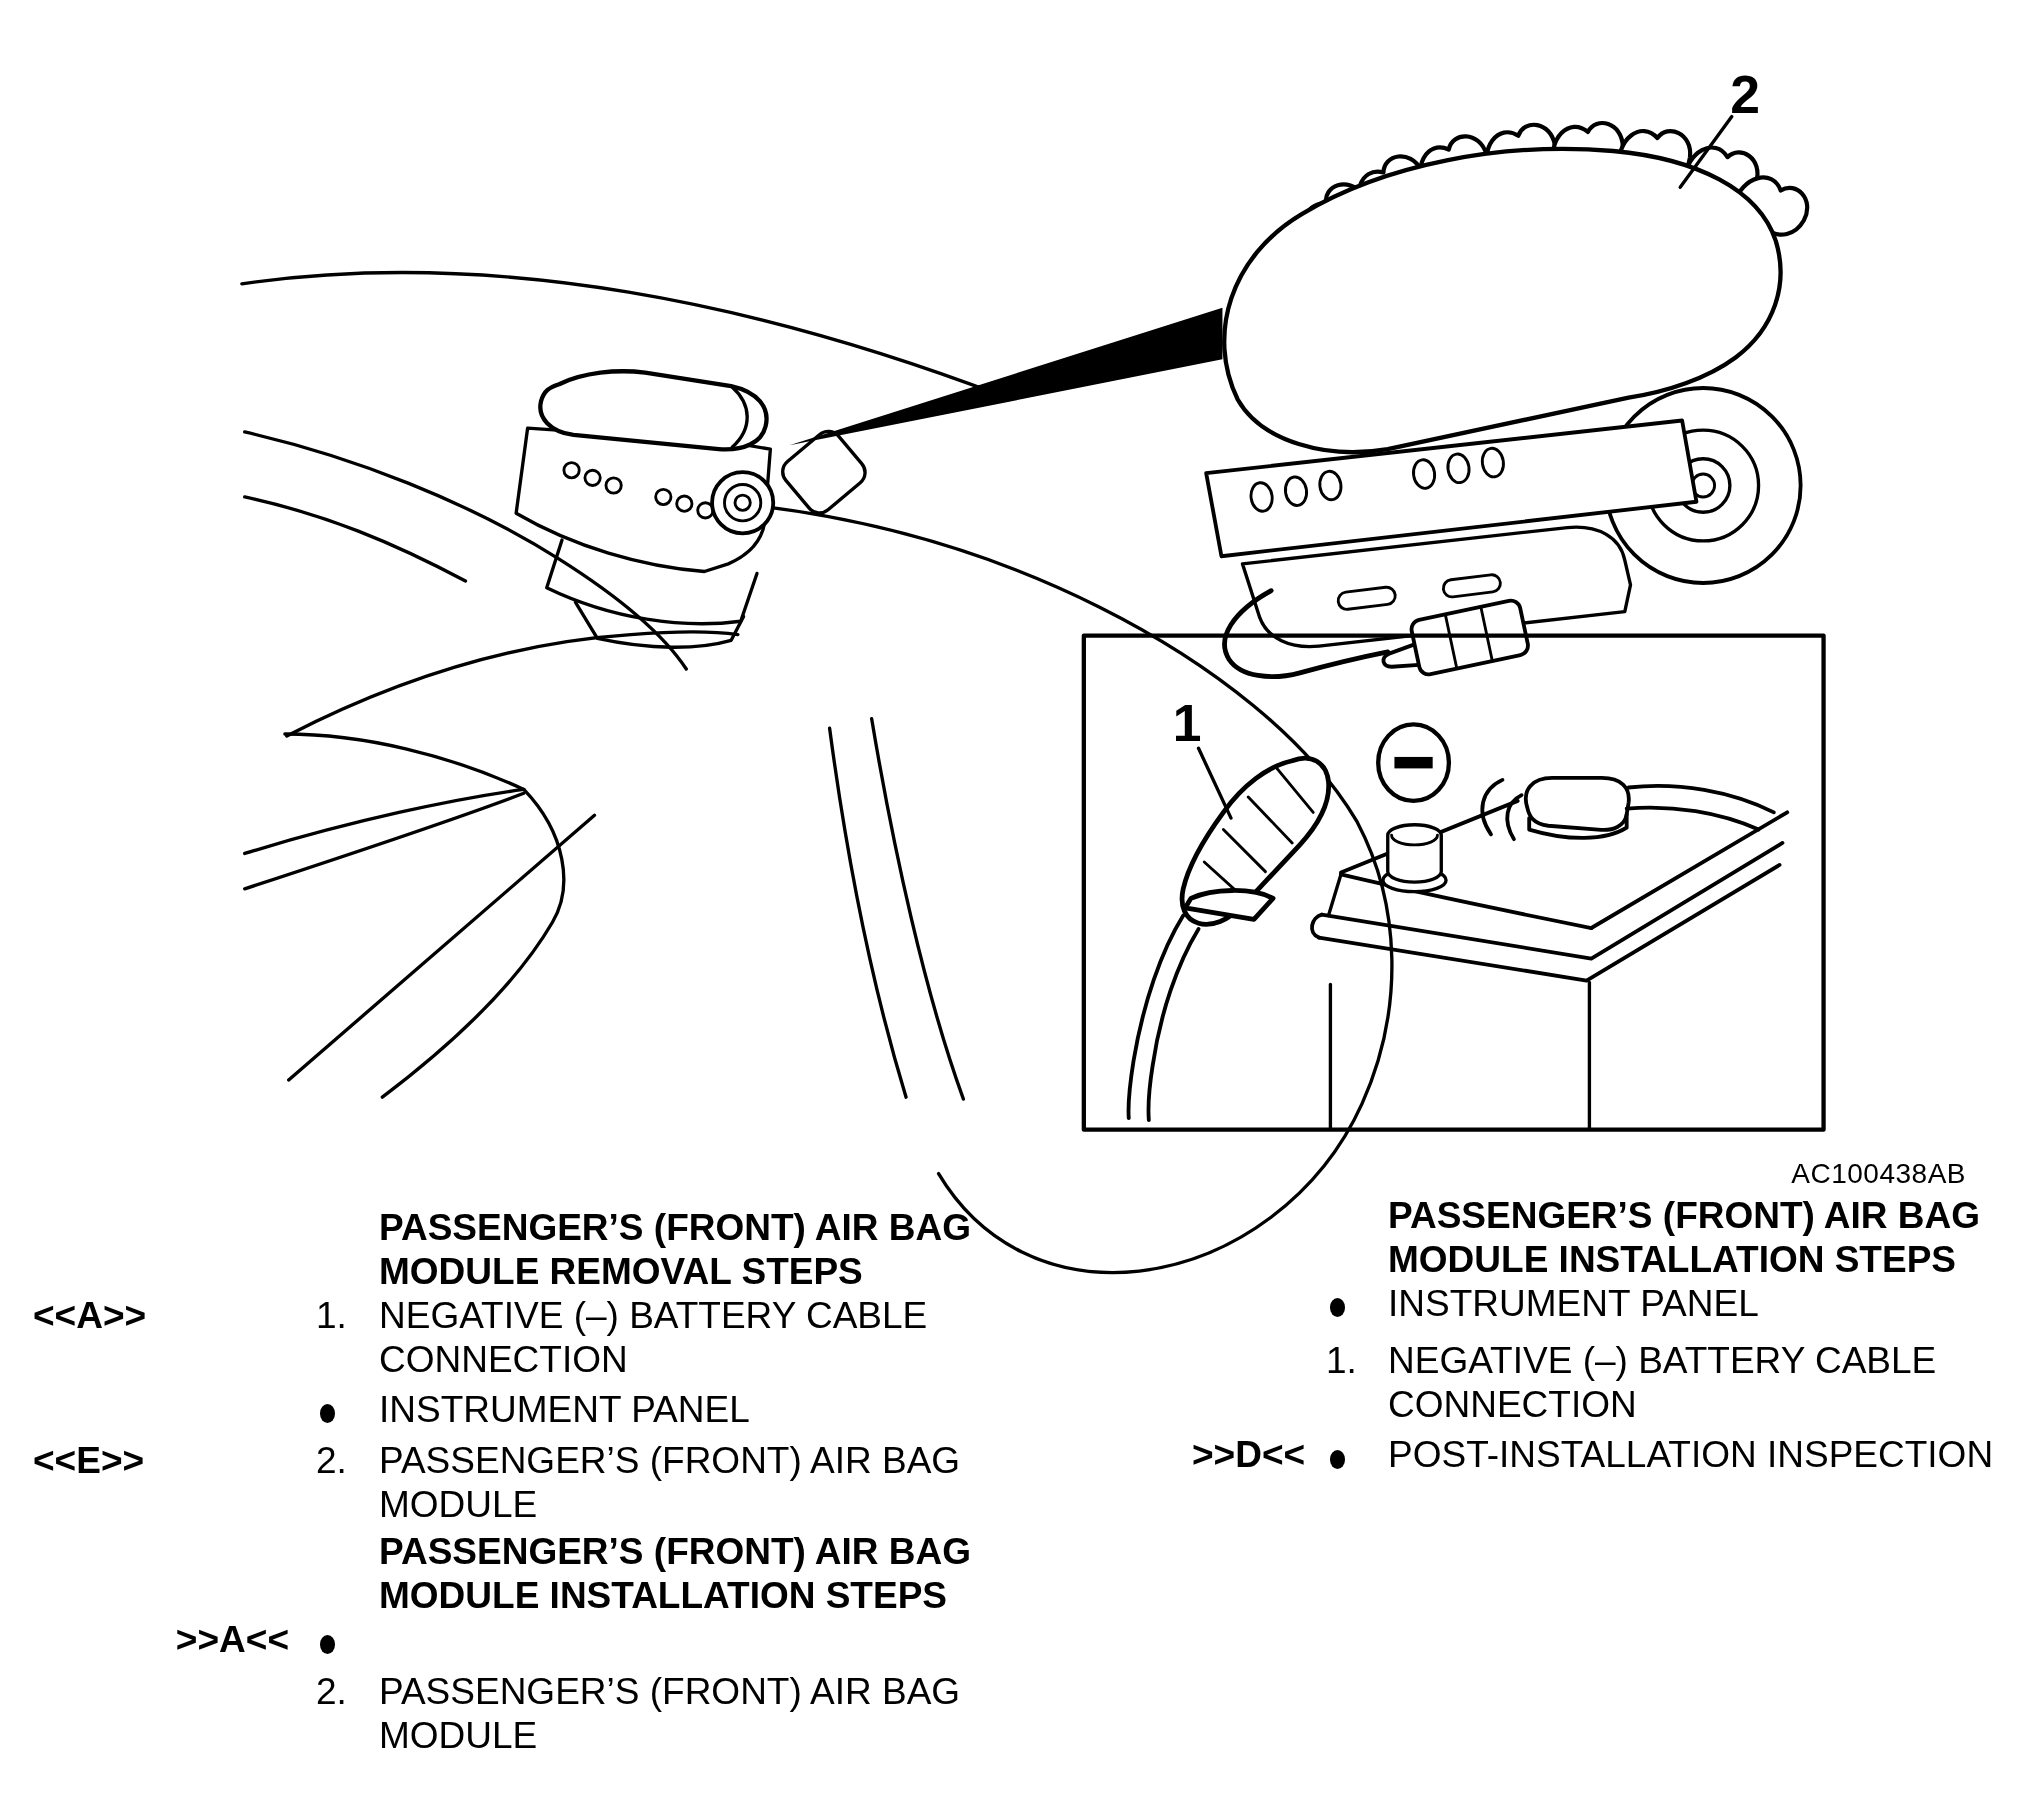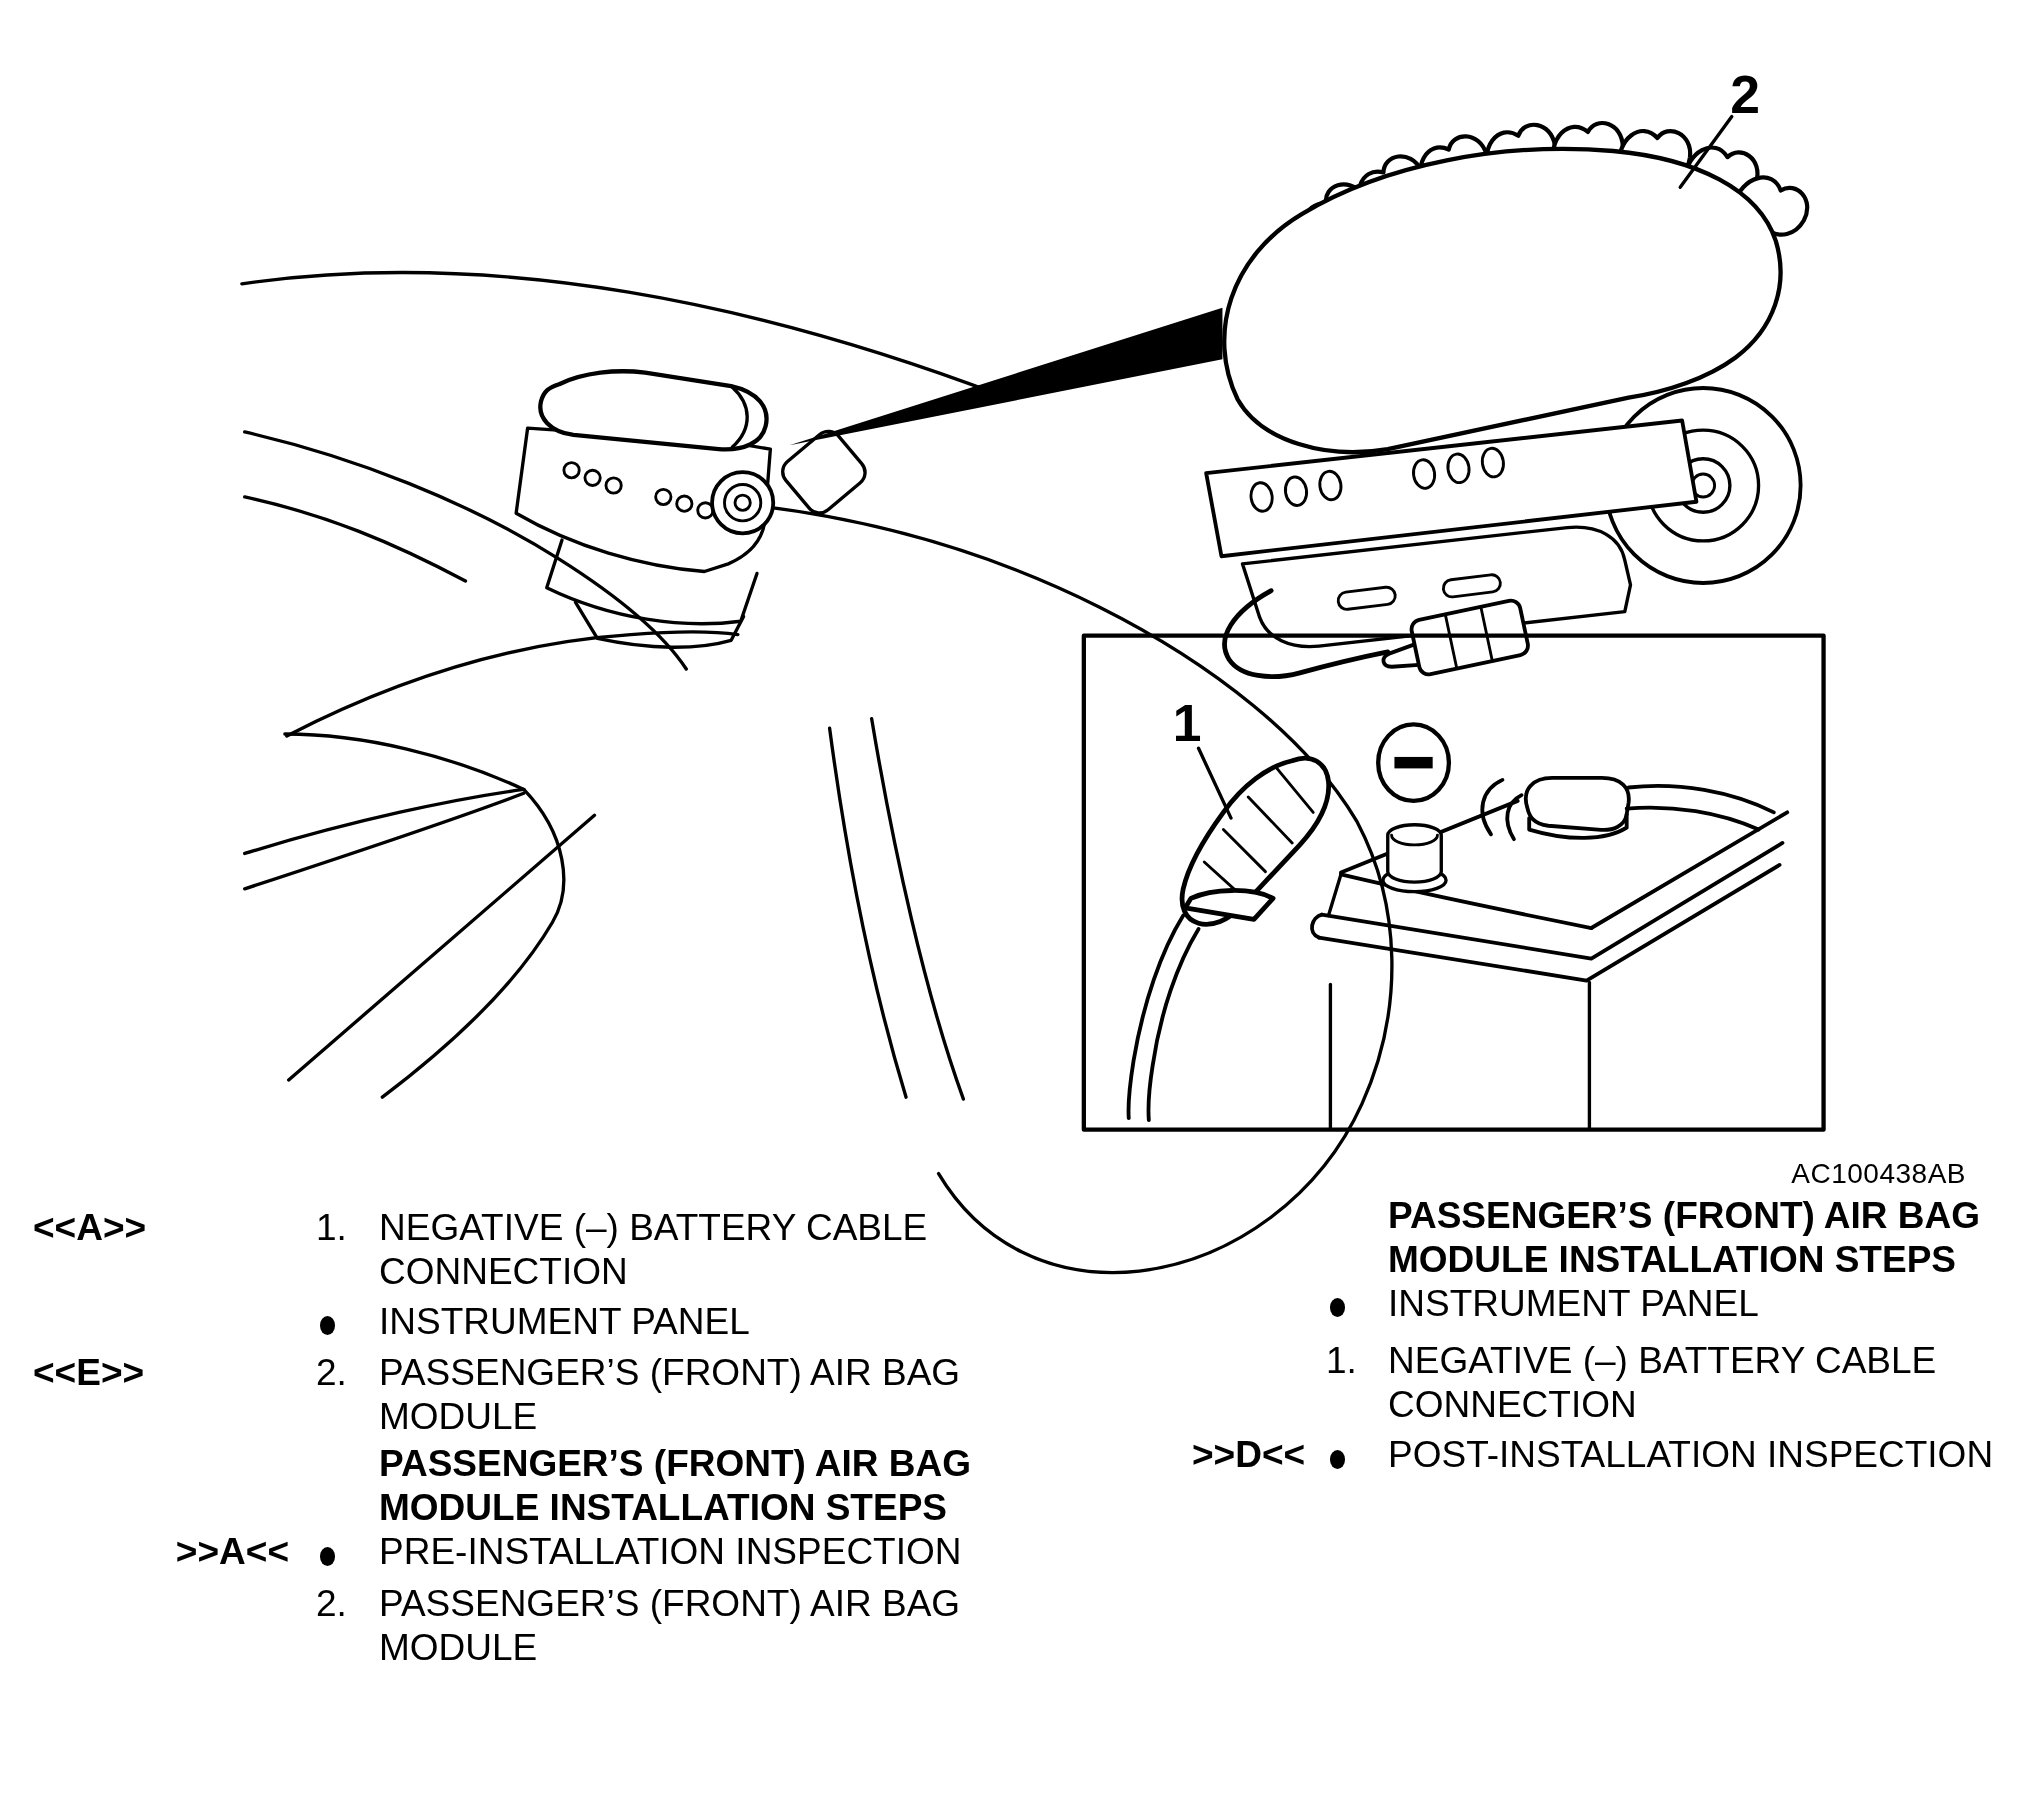--- a/index.html
+++ b/index.html
@@ -167,20 +167,21 @@
     <text x="1242" y="775" font-size="54" font-weight="bold" text-anchor="middle">1</text>
   </g>
 </svg>
 
 <div id="fig-code">AC100438AB</div>
 
 <div class="col" id="col-left">
   <div class="row">
     <div class="cell marker"></div>
     <div class="cell"></div>
+    <div class="cell title">PASSENGER’S (FRONT) AIR BAG MODULE REMOVAL STEPS</div>
   </div>
   <div class="row">
     <div class="cell marker">&lt;&lt;A&gt;&gt;</div>
     <div class="cell">1.</div>
     <div class="cell">NEGATIVE (–) BATTERY CABLE CONNECTION</div>
   </div>
   <div class="row mt6">
     <div class="cell marker"></div>
     <div class="cell"><span class="dot"></span></div>
     <div class="cell">INSTRUMENT PANEL</div>
@@ -191,21 +192,20 @@
     <div class="cell">PASSENGER’S (FRONT) AIR BAG MODULE</div>
   </div>
   <div class="row mt4">
     <div class="cell marker"></div>
     <div class="cell"></div>
     <div class="cell title">PASSENGER’S (FRONT) AIR BAG MODULE INSTALLATION STEPS</div>
   </div>
   <div class="row">
     <div class="cell marker ra">&gt;&gt;A&lt;&lt;</div>
     <div class="cell"><span class="dot"></span></div>
-    <div class="cell">PRE-INSTALLATION INSPECTION</div>
   </div>
   <div class="row mt7">
     <div class="cell marker"></div>
     <div class="cell">2.</div>
     <div class="cell">PASSENGER’S (FRONT) AIR BAG MODULE</div>
   </div>
 </div>
 
 <div class="col" id="col-right">
   <div class="row">

